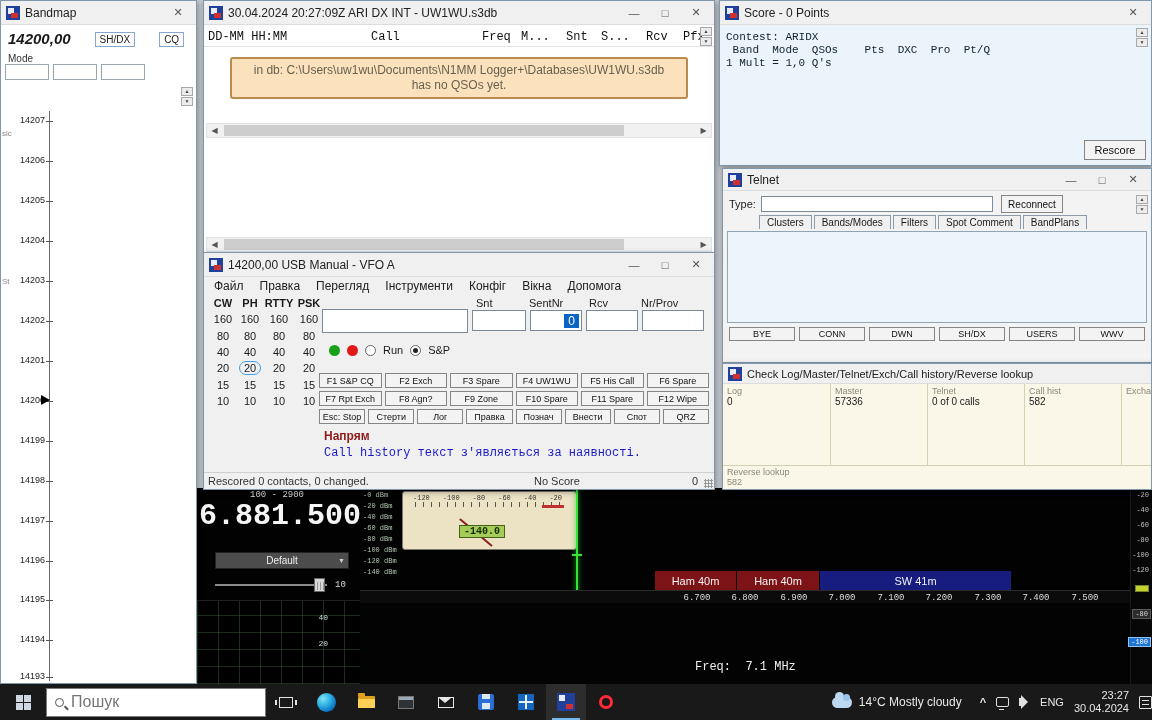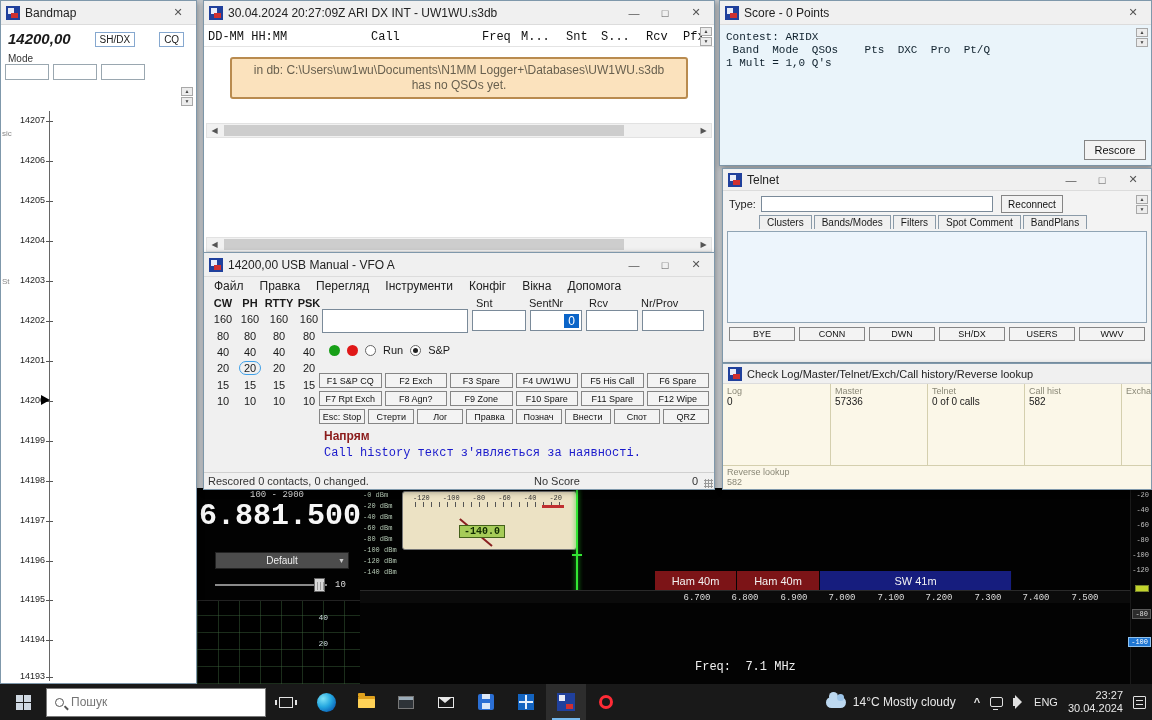--- a/index.html
+++ b/index.html
@@ -116,21 +116,21 @@
 .rthumb{position:absolute;right:3px;top:97px;width:14px;height:7px;background:#c2d42c;border:1px solid #78842a}
 .rctl{position:absolute;right:1px;font-size:7px;padding:0 2px}
 .rctl1{top:121px;background:#2c2c2c;border:1px solid #5a5a5a;color:#ddd}
 .rctl2{top:149px;background:#1f76d2;border:1px solid #8fc2ef;color:#fff}
 
 #taskbar{position:absolute;left:0;top:684px;width:1152px;height:36px;background:#191919;display:flex;align-items:center;z-index:50}
 .tb-start{width:46px;height:36px;display:flex;align-items:center;justify-content:center}
 .winlogo{display:grid;grid-template-columns:7px 7px;grid-template-rows:7px 7px;gap:1px}
 .winlogo i{background:#cfd8e2}
 .tb-search{width:220px;height:29px;background:#fff;border:1px solid #7a7a7a;display:flex;align-items:center;padding:0 8px;gap:7px}
-.tb-search input{border:none;outline:none;flex:1;font-size:12px;background:transparent;font-family:inherit}
+.tb-search input{border:none;outline:none;flex:1;font-size:16px;background:transparent;font-family:inherit}
 .mag{width:9px;height:9px;border:1.5px solid #555;border-radius:50%;position:relative;flex:none}
 .mag::after{content:"";position:absolute;left:8px;top:8px;width:5px;height:1.5px;background:#555;transform:rotate(45deg)}
 .tb-ico{width:40px;height:36px;display:flex;align-items:center;justify-content:center;position:relative}
 .tb-ico.active{background:rgba(255,255,255,.09)}
 .tb-ico.active::after{content:"";position:absolute;left:6px;right:6px;bottom:0;height:2px;background:#76b9ed}
 .ico-taskview{width:14px;height:11px;border:1.5px solid #e2e2e2;position:relative}
 .ico-taskview::before{content:"";position:absolute;left:-5px;top:2px;width:2px;height:5px;background:#e2e2e2}
 .ico-taskview::after{content:"";position:absolute;right:-5px;top:2px;width:2px;height:5px;background:#e2e2e2}
 .ico-edge{width:19px;height:19px;border-radius:50%;background:radial-gradient(circle at 32% 30%,#7ee3f7,#24a7e0 45%,#0b62b8 80%)}
 .ico-folder{width:17px;height:12px;background:#dfa11d;border-radius:1px;position:relative}
@@ -140,21 +140,21 @@
 .ico-app1::before{content:"";position:absolute;left:0;top:0;right:0;height:3px;background:#9aabb8}
 .ico-mail{width:16px;height:11px;border:1.5px solid #e8e8e8;position:relative}
 .ico-mail::before{content:"";position:absolute;left:0;top:0;width:0;height:0;border-left:6.5px solid transparent;border-right:6.5px solid transparent;border-top:5px solid #e8e8e8}
 .ico-floppy{width:16px;height:16px;background:#2b6fd4;border-radius:2px;position:relative}
 .ico-floppy::before{content:"";position:absolute;left:4px;top:0;width:8px;height:5px;background:#dce8f8}
 .ico-floppy::after{content:"";position:absolute;left:4px;bottom:1px;width:8px;height:6px;background:#dce8f8}
 .ico-grid{width:16px;height:16px;background:#1464c0;position:relative}
 .ico-grid::before{content:"";position:absolute;left:7px;top:1px;bottom:1px;width:2px;background:#e8f0fa}
 .ico-grid::after{content:"";position:absolute;top:7px;left:1px;right:1px;height:2px;background:#e8f0fa}
 .ico-opera{width:14px;height:14px;border:3px solid #ff2b36;border-radius:50%}
-.tb-tray{margin-left:auto;display:flex;align-items:center;height:36px;color:#e8e8e8;gap:10px;padding-right:6px}
+.tb-tray{margin-left:auto;display:flex;align-items:center;height:36px;color:#e8e8e8;gap:10px;}
 .weather{display:flex;align-items:center;gap:7px;font-size:12px;padding:0 8px;height:36px}
 .cloud{width:20px;height:11px;background:#bcd8f0;border-radius:6px;position:relative;flex:none}
 .cloud::before{content:"";position:absolute;left:3px;top:-5px;width:9px;height:9px;border-radius:50%;background:#bcd8f0}
 .cloud::after{content:"";position:absolute;right:2px;top:-3px;width:7px;height:7px;border-radius:50%;background:#9cc4e8}
 .tray-caret{font-size:11px;font-weight:700}
 .net{width:13px;height:10px;border:1.5px solid #e0e0e0;border-radius:2px;position:relative}
 .net::after{content:"";position:absolute;left:2px;bottom:-4px;width:5px;height:1.5px;background:#e0e0e0}
 .vol{position:relative;width:5px;height:8px;background:#e0e0e0;margin-right:6px}
 .vol::before{content:"";position:absolute;left:2px;top:-3px;border-top:7px solid transparent;border-bottom:7px solid transparent;border-left:7px solid #e0e0e0}
 .lang{font-size:11px}

